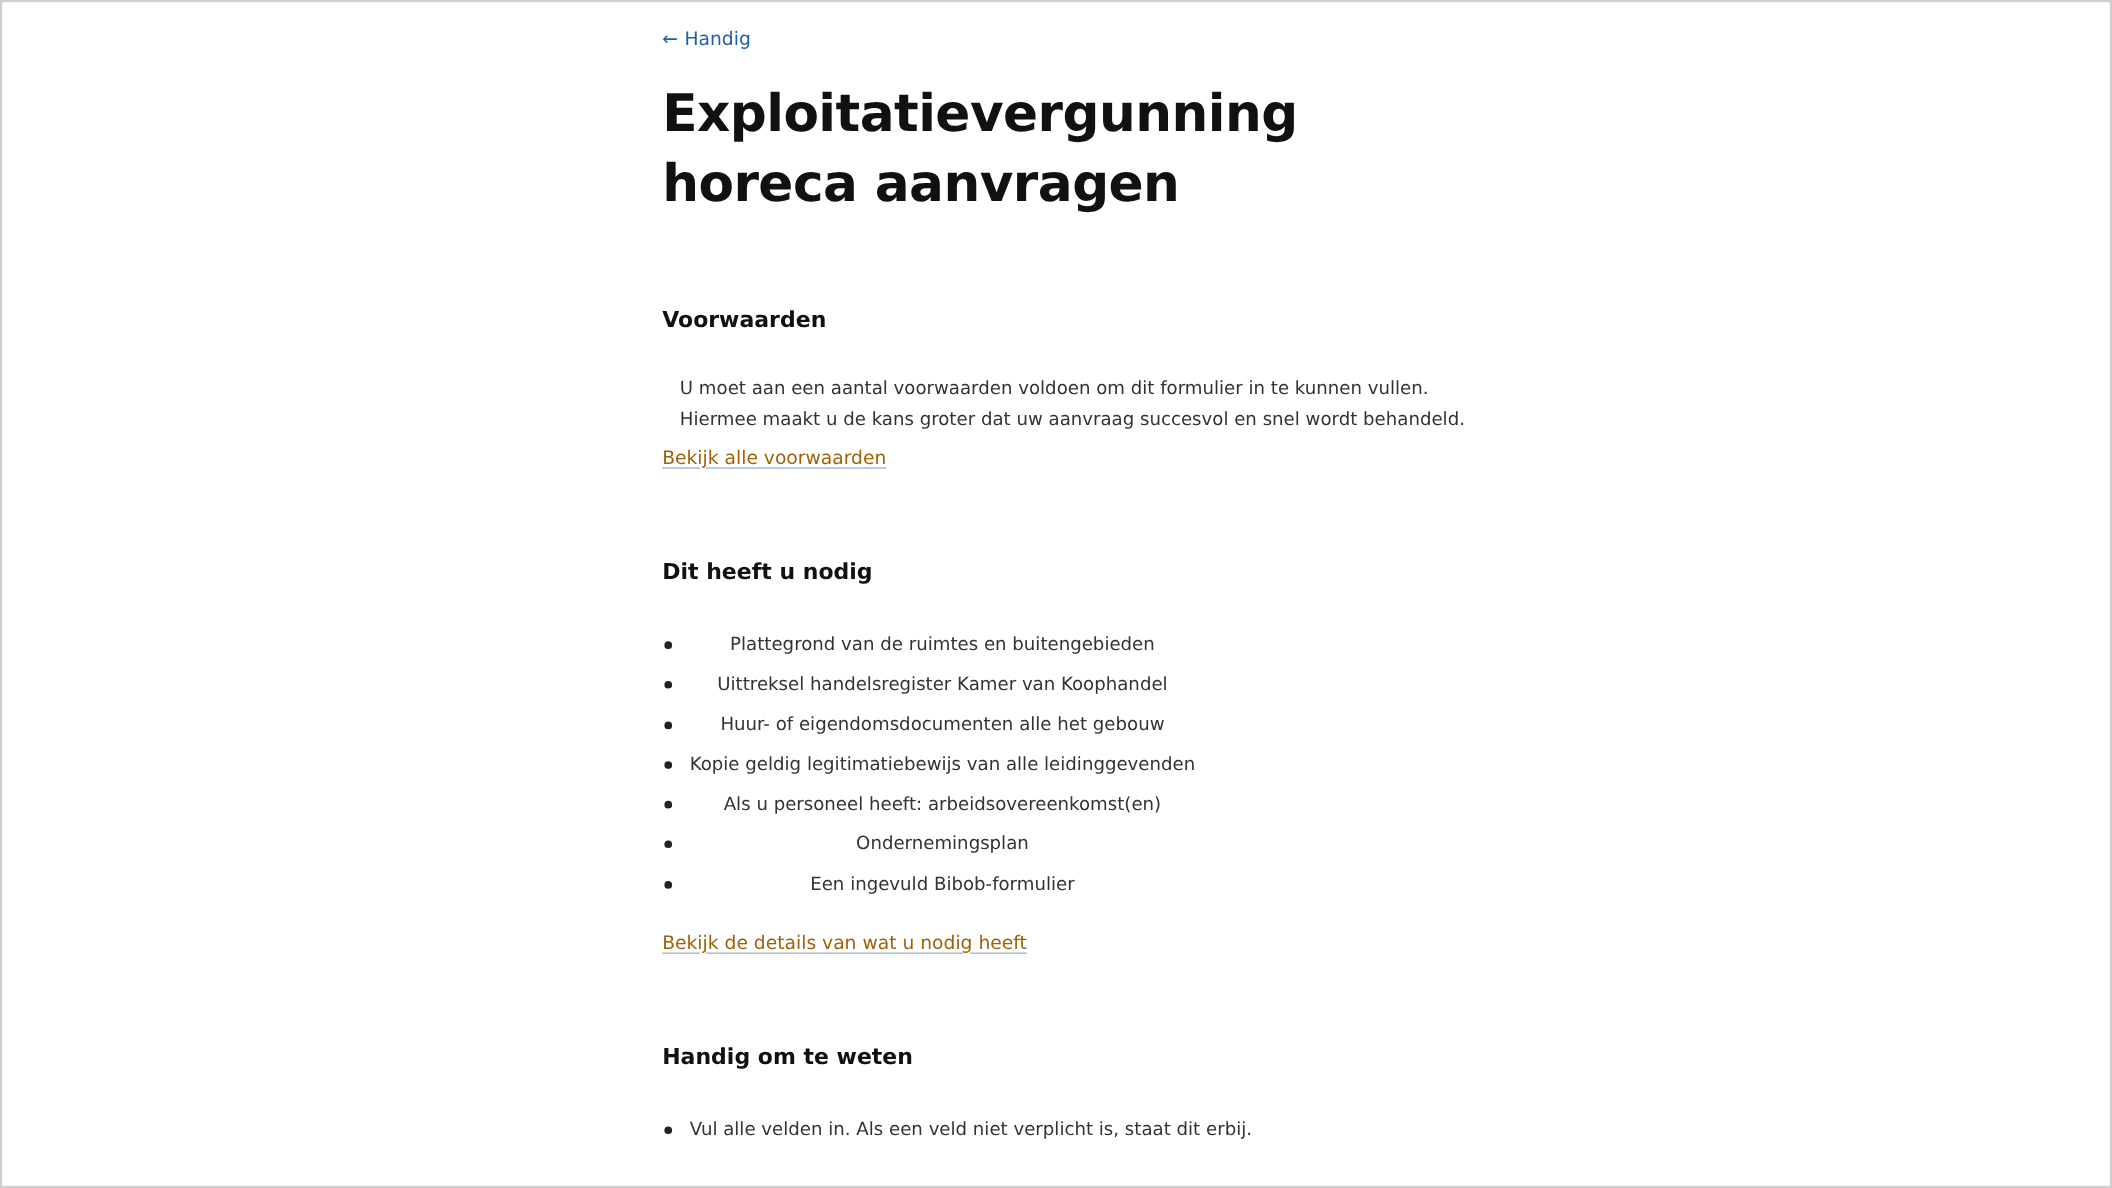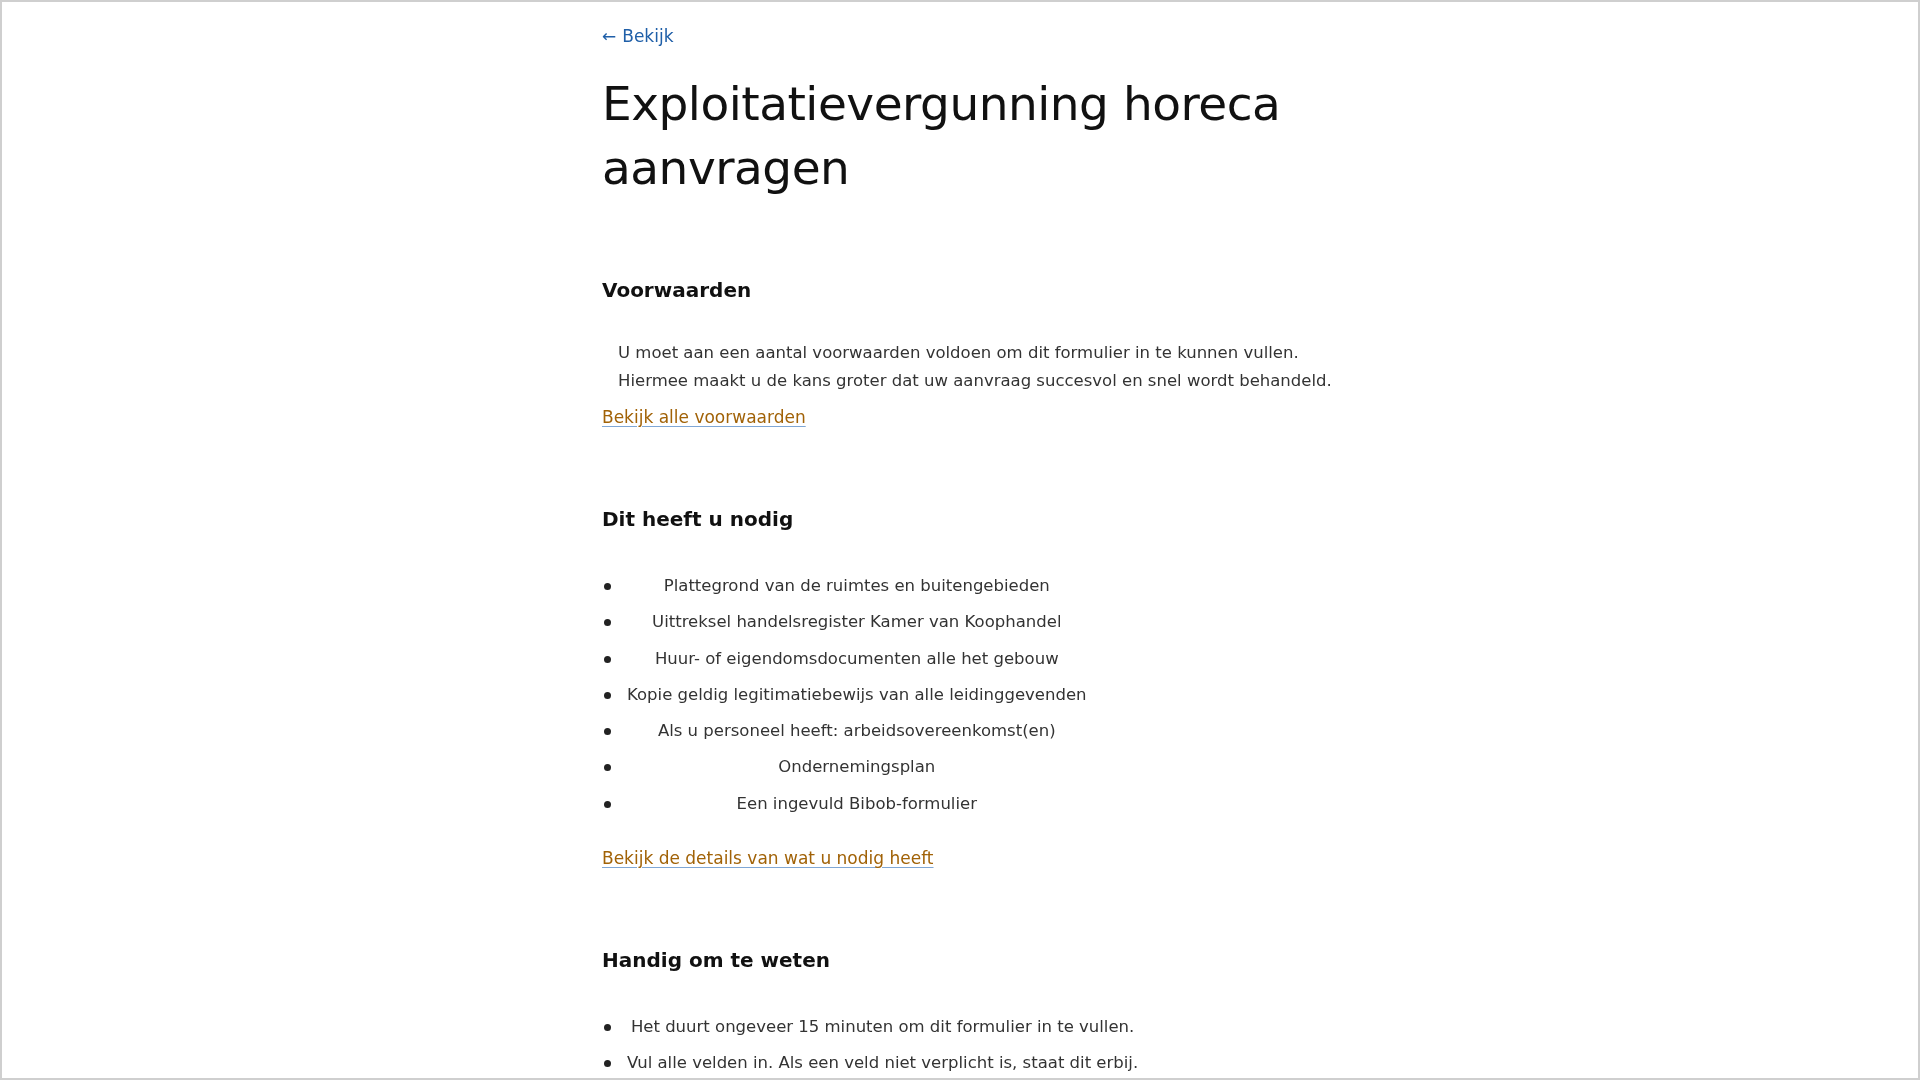--- a/index.html
+++ b/index.html
@@ -12,21 +12,21 @@
   }
   .content { position: absolute; left: 600px; top: 0; width: 760px; }
   .back {
     position: absolute; top: 24px; left: 0;
     color: #1f5fa8; font-size: 17px; text-decoration: none;
     display: flex; align-items: center; gap: 6px;
   }
   .back .arrow { font-size: 17px; }
   h1 {
     position: absolute; top: 70px; left: 0; margin: 0;
-    font-size: 47px; line-height: 64px; font-weight: normal;
+    font-size: 47px; line-height: 64px; font-weight: bold;
     color: #111; width: 760px; letter-spacing: -0.5px;
   }
   h2 {
     position: absolute; left: 0; margin: 0;
     font-size: 20px; font-weight: bold; color: #111; line-height: 40px;
   }
   p.body {
     position: absolute; left: 0; margin: 16px;
     font-size: 16.5px; line-height: 28px; color: #333; width: 760px;
   }
@@ -47,21 +47,21 @@
     border-radius: 50%; background: #222;
   }
 </style>
 </head>
 <body>
 
 <div class="content">
 
   <a class="back" href="#">
     <span class="arrow">←</span>
-    <span>Bekijk</span>
+    <span>Handig</span>
   </a>
 
   <h1>Exploitatievergunning horeca aanvragen</h1>
 
   <h2 style="top:268px">Voorwaarden</h2>
   <p class="body" style="top:321px">
     <span>U moet aan een aantal voorwaarden voldoen om dit formulier in te kunnen vullen.</span><br>
     <span>Hiermee maakt u de kans groter dat uw aanvraag succesvol en snel wordt behandeld.</span>
   </p>
   <a class="link" href="#" style="top:405px">Bekijk alle voorwaarden</a>
@@ -73,16 +73,15 @@
     <li><span class="bullet"></span><span>Huur- of eigendomsdocumenten alle het gebouw</span></li>
     <li><span class="bullet"></span><span>Kopie geldig legitimatiebewijs van alle leidinggevenden</span></li>
     <li><span class="bullet"></span><span>Als u personeel heeft: arbeidsovereenkomst(en)</span></li>
     <li><span class="bullet"></span><span>Ondernemingsplan</span></li>
     <li><span class="bullet"></span><span>Een ingevuld Bibob-formulier</span></li>
   </ul>
   <a class="link" href="#" style="top:846px">Bekijk de details van wat u nodig heeft</a>
 
   <h2 style="top:938px">Handig om te weten</h2>
   <ul style="top:1007px">
-    <li><span class="bullet"></span><span>Het duurt ongeveer 15 minuten om dit formulier in te vullen.</span></li>
     <li><span class="bullet"></span><span>Vul alle velden in. Als een veld niet verplicht is, staat dit erbij.</span></li>
   </ul>
 </div>
 
 </body></html>

